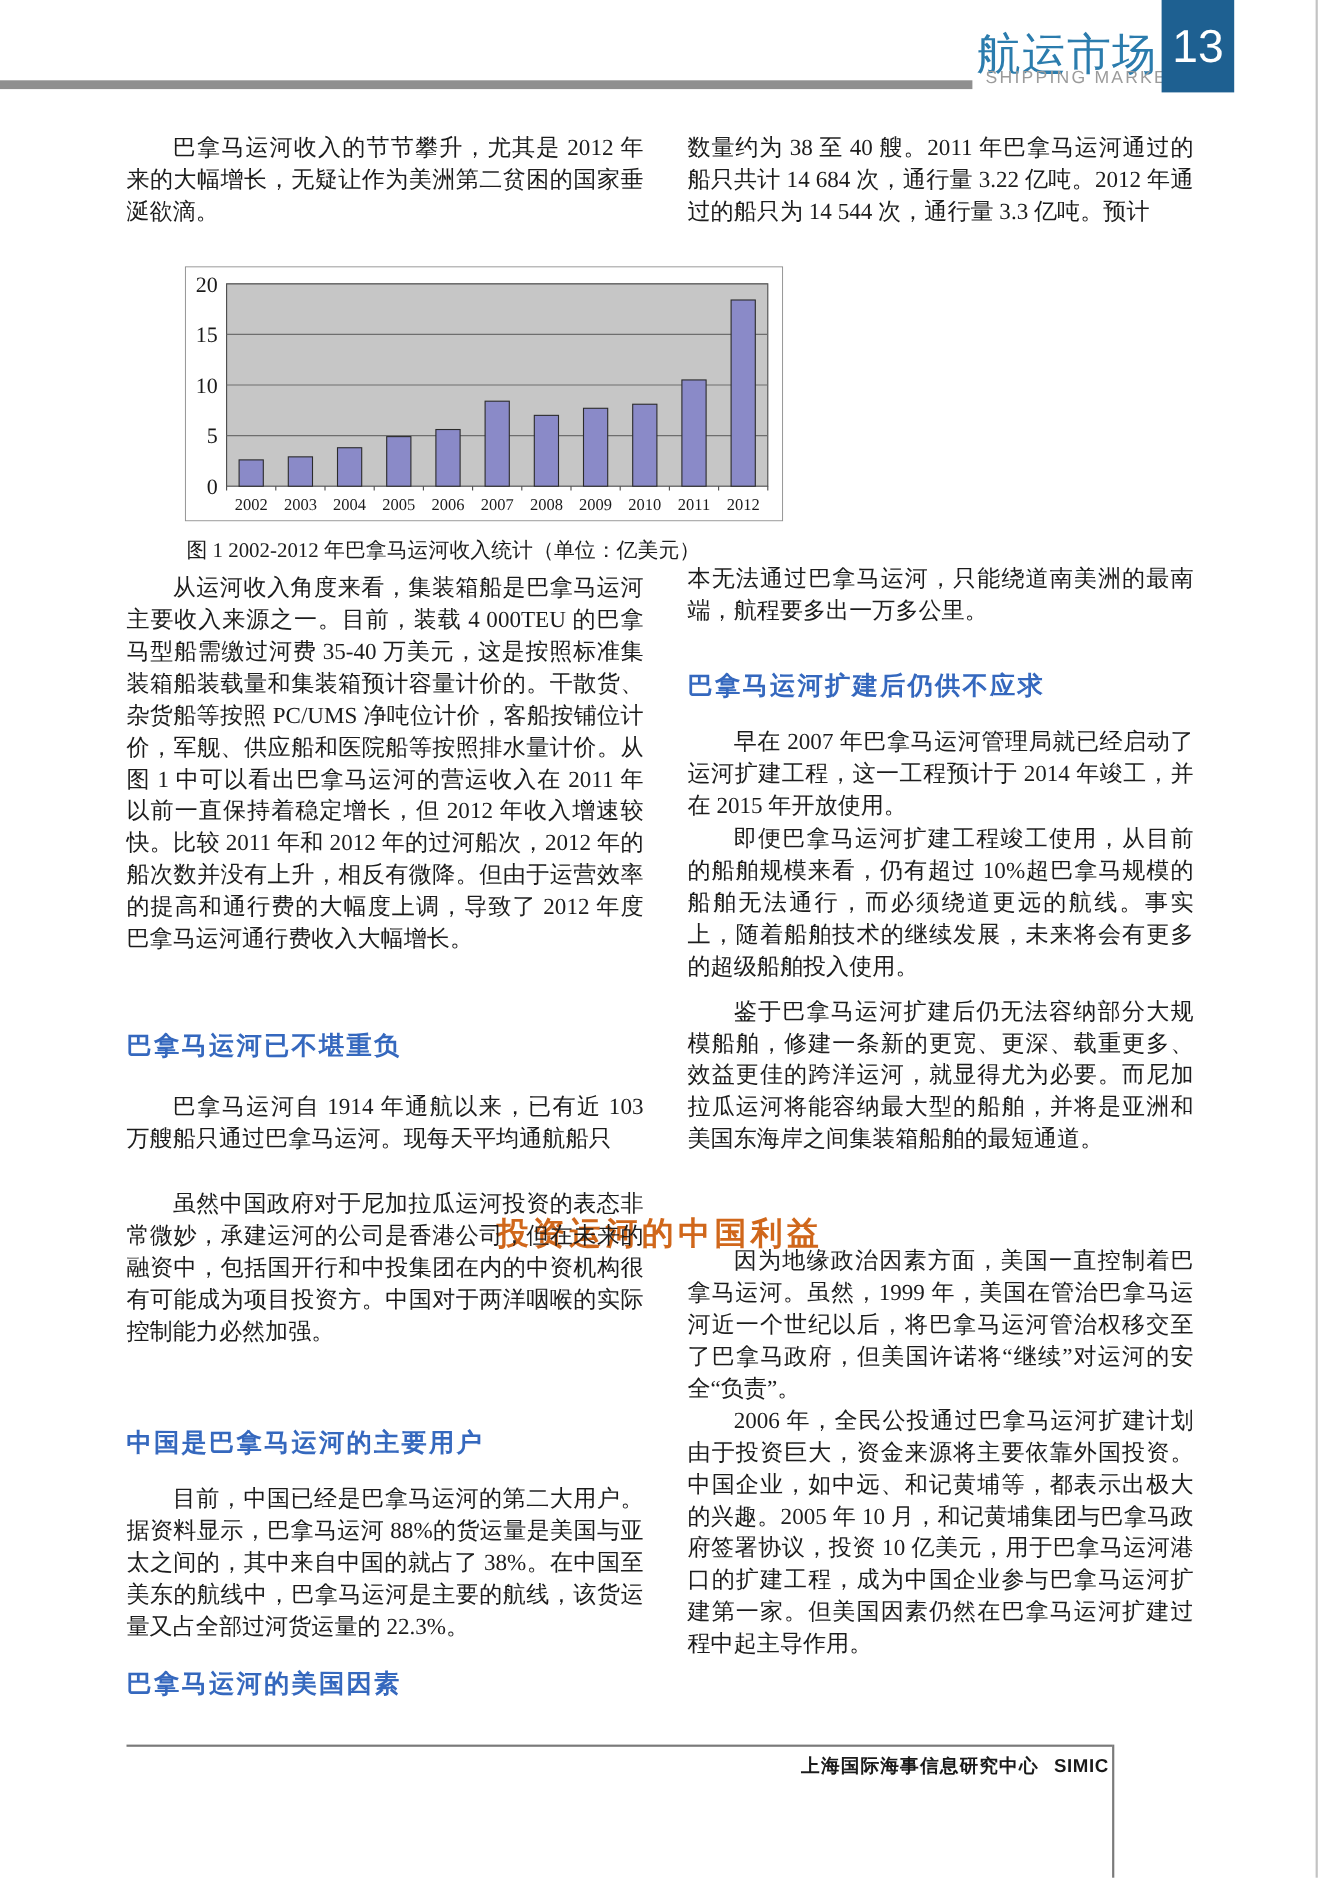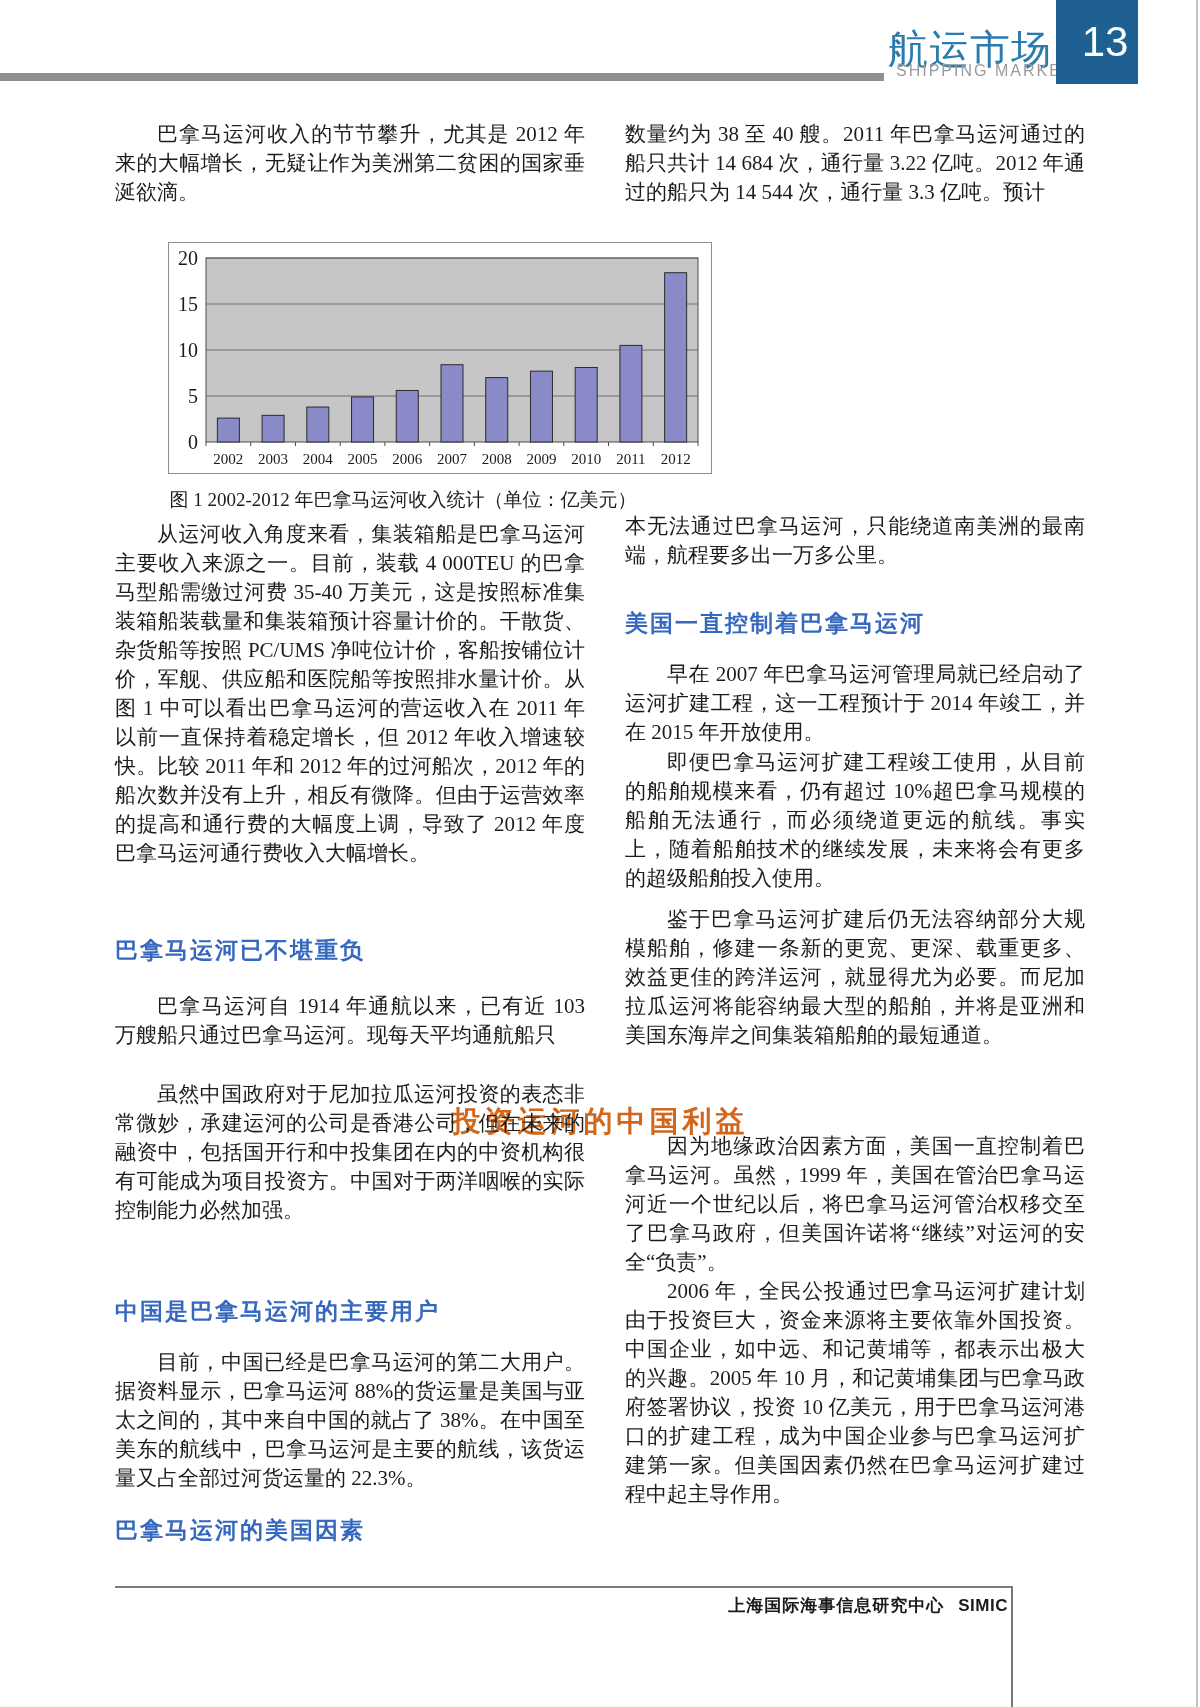--- a/index.html
+++ b/index.html
@@ -38,21 +38,21 @@
   }
   .hdr-en{
     left:896px;top:62px;width:160px;
     font-family:"Liberation Sans","DejaVu Sans",sans-serif;
     font-size:16px;color:#9B9B9B;letter-spacing:2px;white-space:nowrap;
   }
   .pagebox{
     left:1056px;top:0;width:66px;height:84px;
     background:#1E6091;color:#ffffff;
     font-family:"Liberation Sans","DejaVu Sans",sans-serif;
-    font-size:42px;text-align:center;line-height:84px;padding-left:16px;
+    font-size:42px;text-align:center;line-height:84px;
   }
   .side-rule{left:1196px;top:0;width:2px;height:1707px;background:#C3C3C3;}
   
   .chart-box{left:168px;top:242px;width:544px;height:232px;}
   .chart-caption{
     left:145px;top:487px;width:516px;
     font-size:19px;text-align:center;color:#1c1c1c;
   }
   
   .footer-rule{left:115px;top:1586px;width:896px;height:2px;background:#7A7A7A;}
@@ -128,21 +128,21 @@
 <div class="abs chart-caption">图 1  2002-2012 年巴拿马运河收入统计（单位：亿美元）</div>
 
 <div class="abs para indent" style="left:115px;top:520px;width:470px;">从运河收入角度来看，集装箱船是巴拿马运河主要收入来源之一。目前，装载 4 000TEU 的巴拿马型船需缴过河费 35-40 万美元，这是按照标准集装箱船装载量和集装箱预计容量计价的。干散货、杂货船等按照 PC/UMS 净吨位计价，客船按铺位计价，军舰、供应船和医院船等按照排水量计价。从图 1 中可以看出巴拿马运河的营运收入在 2011 年以前一直保持着稳定增长，但 2012 年收入增速较快。比较 2011 年和 2012 年的过河船次，2012 年的船次数并没有上升，相反有微降。但由于运营效率的提高和通行费的大幅度上调，导致了 2012 年度巴拿马运河通行费收入大幅增长。</div>
 <div class="abs blue-head" style="left:115px;top:935px;font-family:Liberation Serif, serif;">巴拿马运河已不堪重负</div>
 <div class="abs para indent" style="left:115px;top:992px;width:470px;">巴拿马运河自 1914 年通航以来，已有近 103 万艘船只通过巴拿马运河。现每天平均通航船只</div>
 
 <div class="abs para" style="left:625px;top:120px;width:460px;">数量约为 38 至 40 艘。2011 年巴拿马运河通过的船只共计 14 684 次，通行量 3.22 亿吨。2012 年通过的船只为 14 544 次，通行量 3.3 亿吨。预计</div>
 <div class="abs" style="left:753px;top:210px;width:332px;">
 </div>
 <div class="abs para" style="left:625px;top:512px;width:460px;">本无法通过巴拿马运河，只能绕道南美洲的最南端，航程要多出一万多公里。</div>
-<div class="abs blue-head" style="left:625px;top:608px;">美国一直控制着巴拿马运河</div>
+<div class="abs blue-head" style="left:625px;top:608px;">巴拿马运河扩建后仍供不应求</div>
 <div class="abs para indent" style="left:625px;top:660px;width:460px;">早在 2007 年巴拿马运河管理局就已经启动了运河扩建工程，这一工程预计于 2014 年竣工，并在 2015 年开放使用。</div>
 <div class="abs para indent" style="left:625px;top:748px;width:460px;">即便巴拿马运河扩建工程竣工使用，从目前的船舶规模来看，仍有超过 10%超巴拿马规模的船舶无法通行，而必须绕道更远的航线。事实上，随着船舶技术的继续发展，未来将会有更多的超级船舶投入使用。</div>
 <div class="abs para indent" style="left:625px;top:905px;width:460px;">鉴于巴拿马运河扩建后仍无法容纳部分大规模船舶，修建一条新的更宽、更深、载重更多、效益更佳的跨洋运河，就显得尤为必要。而尼加拉瓜运河将能容纳最大型的船舶，并将是亚洲和美国东海岸之间集装箱船舶的最短通道。</div>
 
 <div class="abs orange-head" style="left:115px;top:1102px;width:970px;">投资运河的中国利益</div>
 
 <div class="abs para indent" style="left:115px;top:1080px;width:470px;">虽然中国政府对于尼加拉瓜运河投资的表态非常微妙，承建运河的公司是香港公司，但在未来的融资中，包括国开行和中投集团在内的中资机构很有可能成为项目投资方。中国对于两洋咽喉的实际控制能力必然加强。</div>
 <div class="abs blue-head" style="left:115px;top:1296px;">中国是巴拿马运河的主要用户</div>
 <div class="abs para indent" style="left:115px;top:1348px;width:470px;">目前，中国已经是巴拿马运河的第二大用户。据资料显示，巴拿马运河 88%的货运量是美国与亚太之间的，其中来自中国的就占了 38%。在中国至美东的航线中，巴拿马运河是主要的航线，该货运量又占全部过河货运量的 22.3%。</div>
 <div class="abs blue-head" style="left:115px;top:1515px;">巴拿马运河的美国因素</div>

